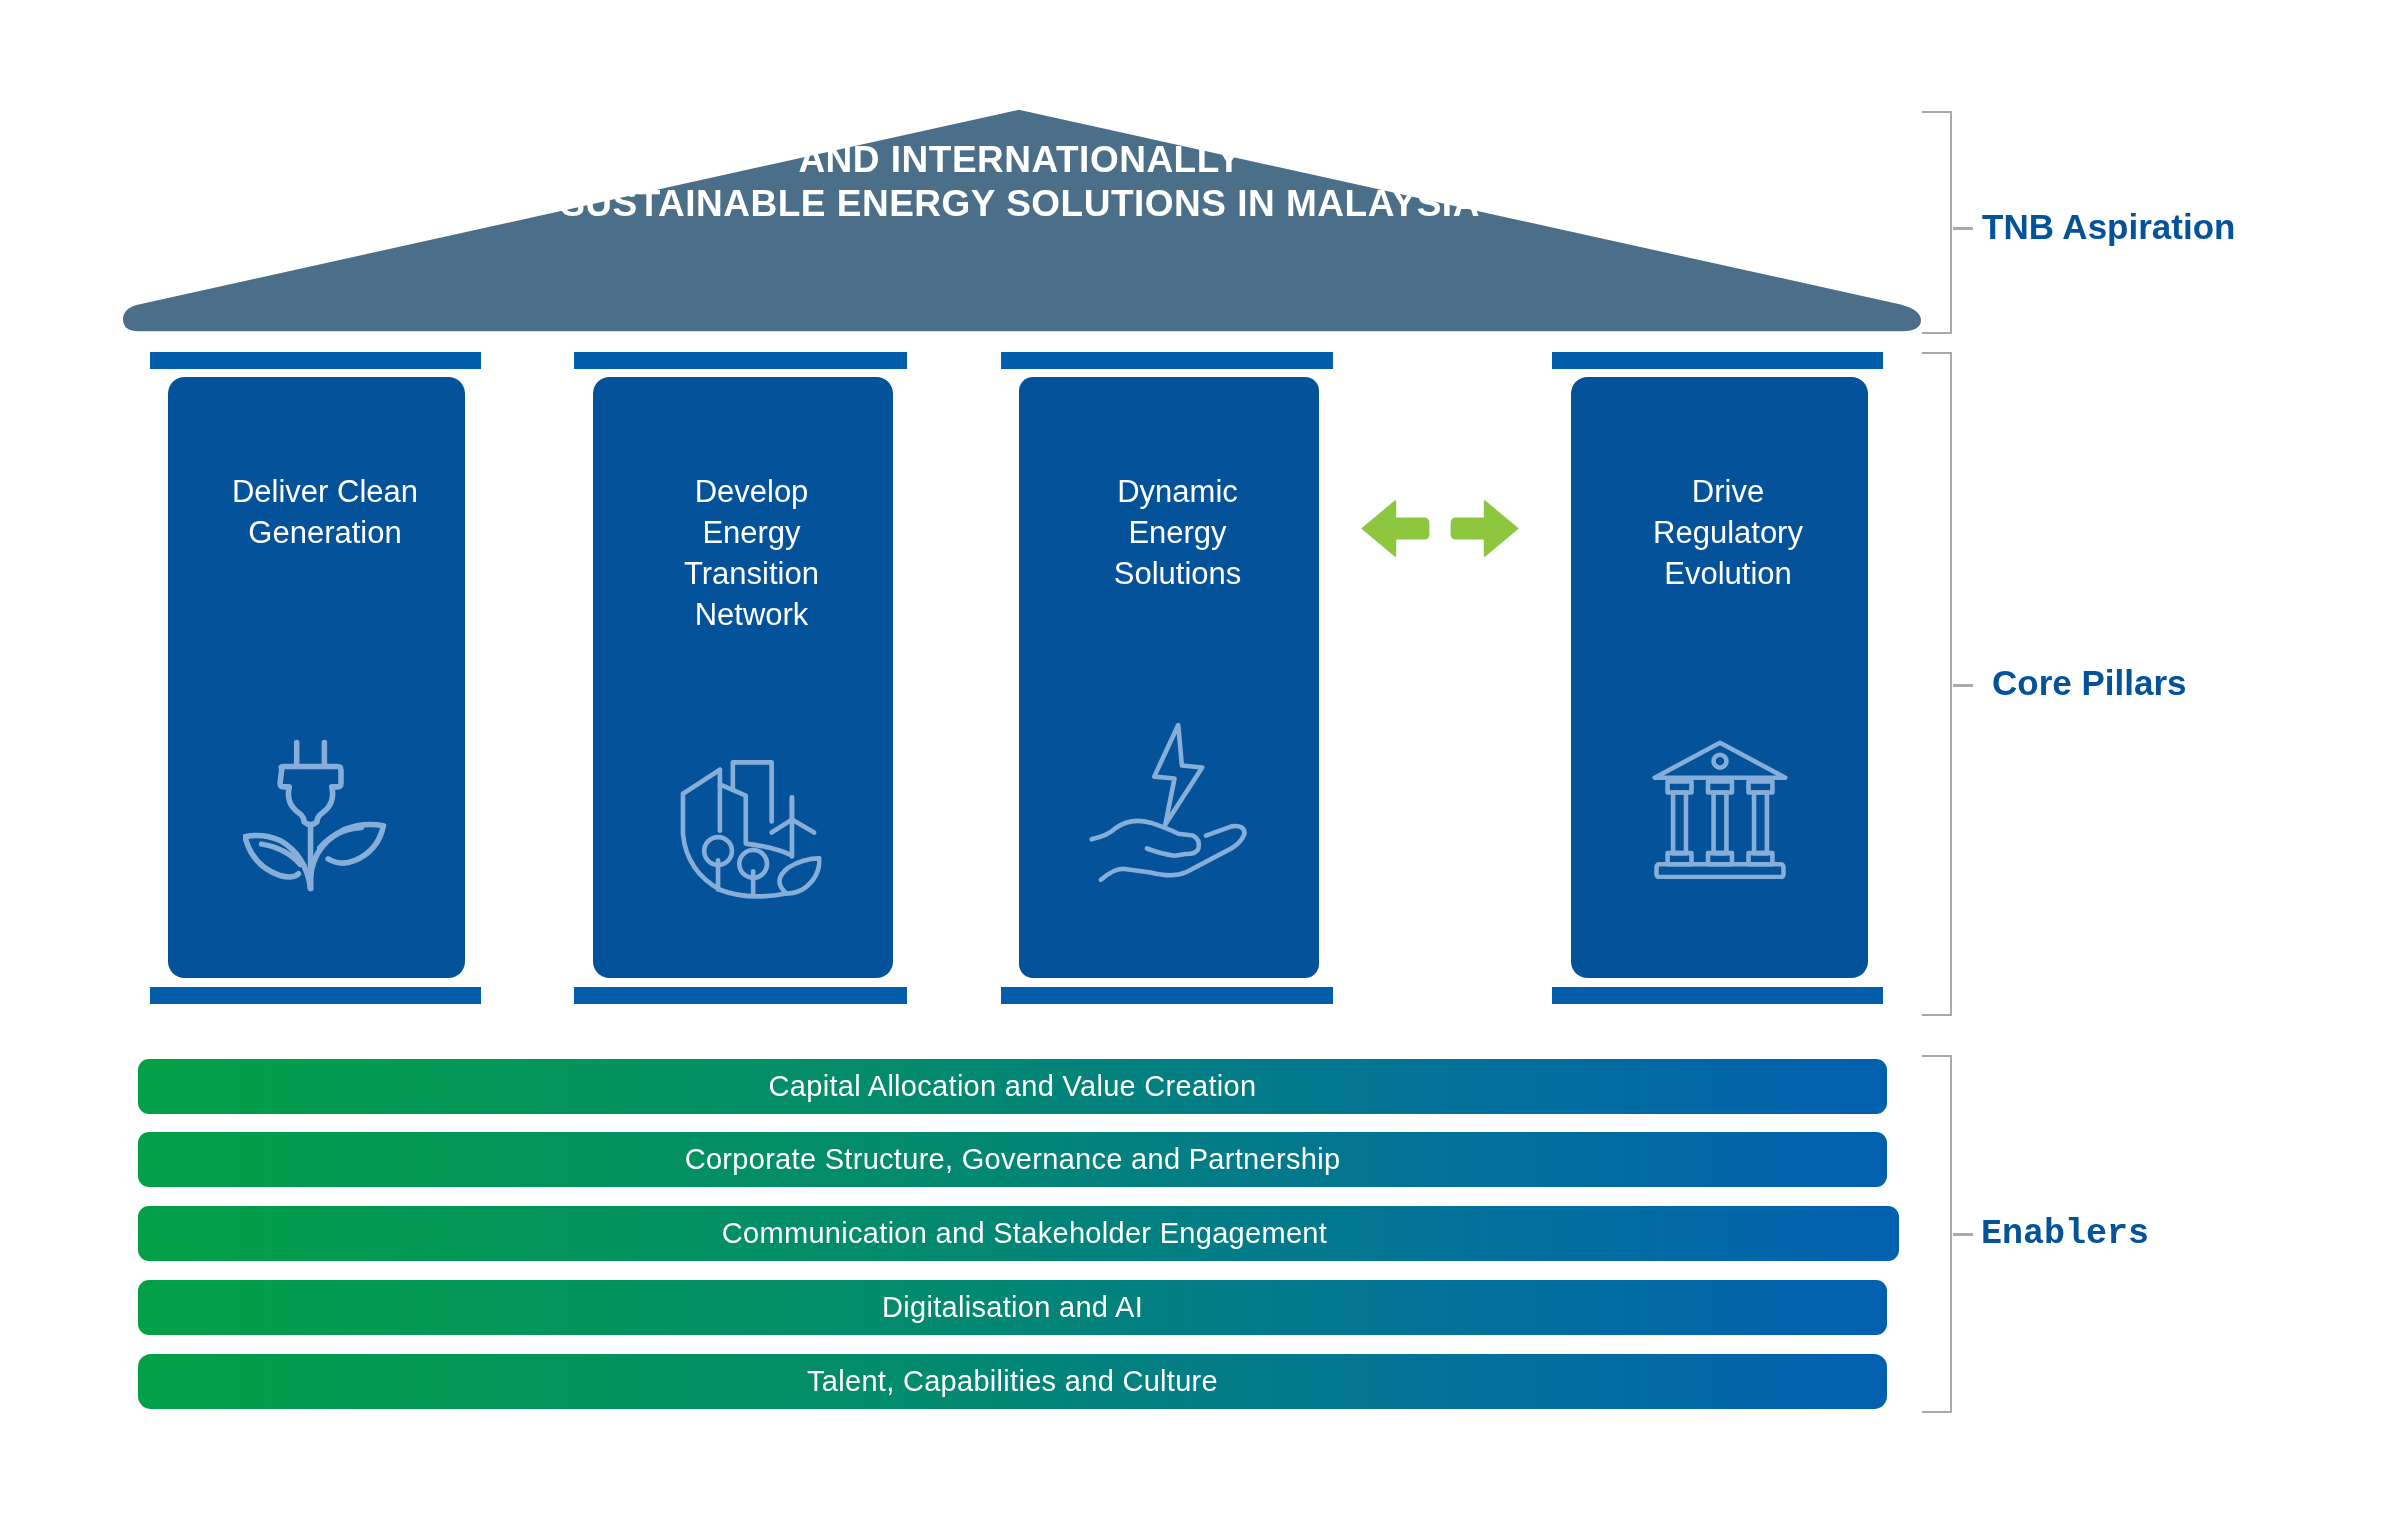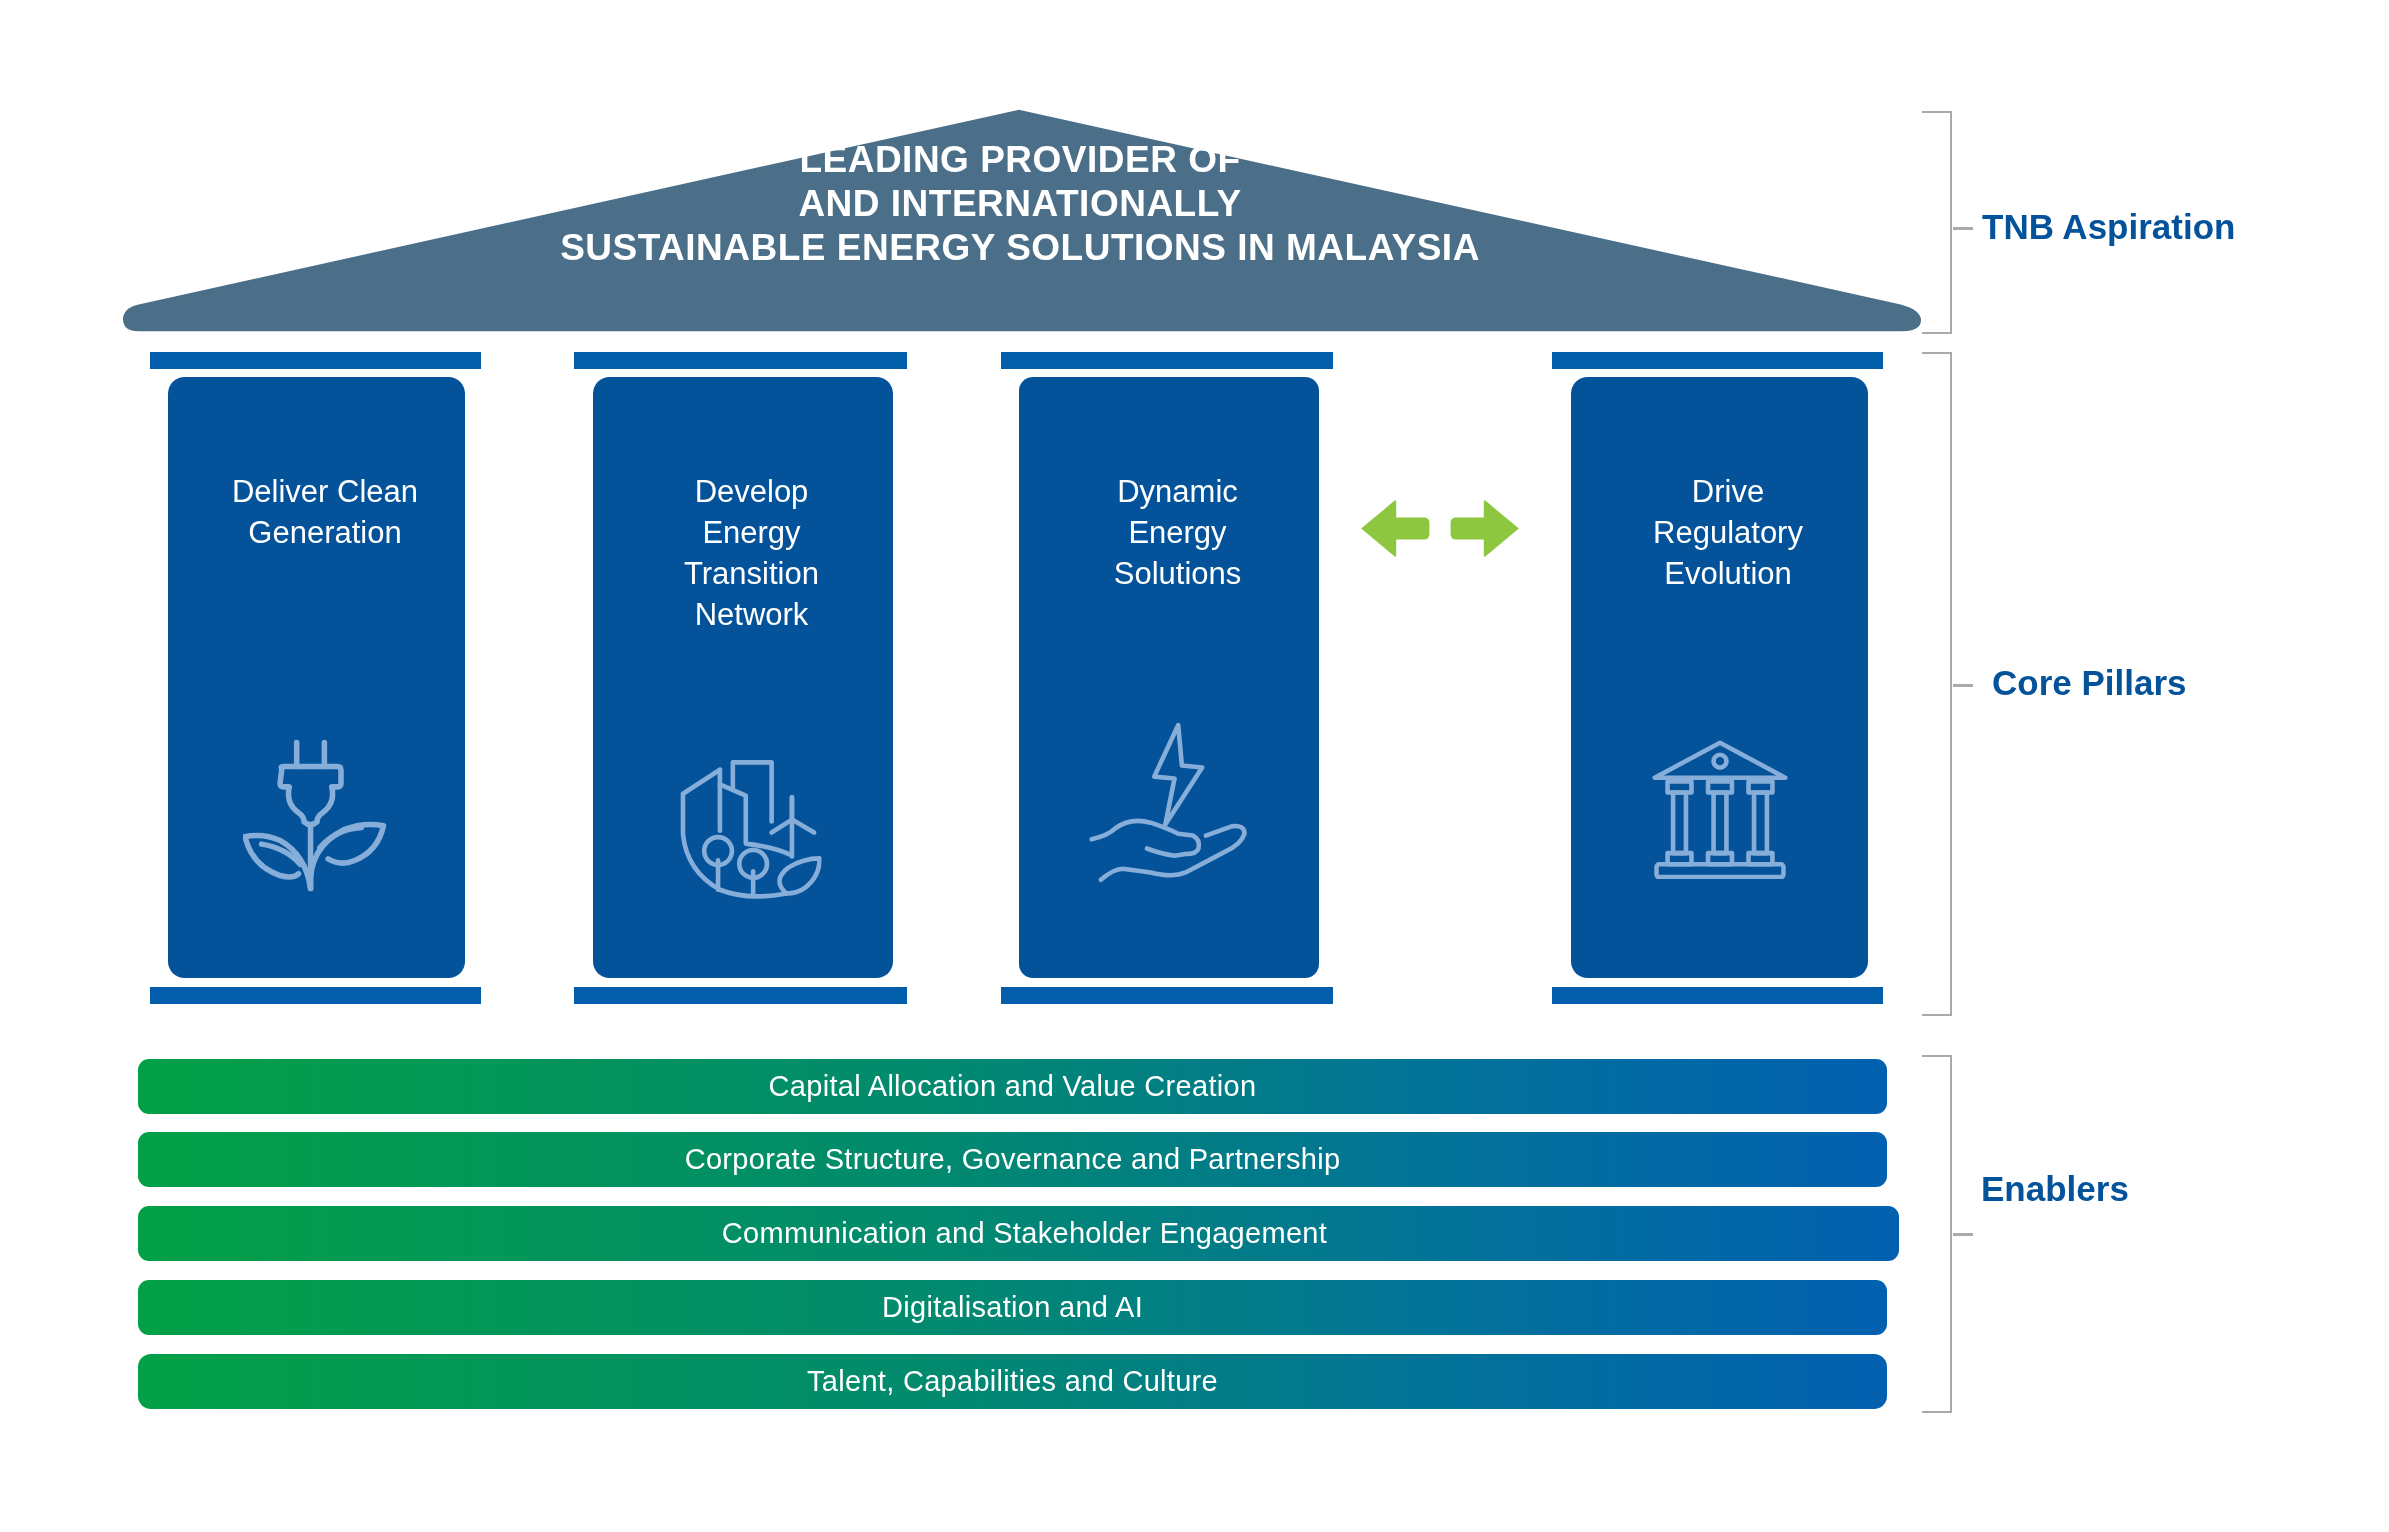--- a/index.html
+++ b/index.html
@@ -30,21 +30,20 @@
              text-align: center; letter-spacing: 0.3px; }
   .arrows { position: absolute; left: 1359px; top: 499px; }
 </style>
 </head>
 <body>
 
 <svg id="roof-svg" width="2389" height="369" viewBox="0 0 2589 400">
   <path d="M 1104 119 L 2060 330 Q 2082 336 2082 347 Q 2082 359 2062 359 L 150 359 Q 133 359 133 346 Q 133 334 150 330 Z" fill="#4b6f89"></path>
 </svg>
 <div class="roof-text">
-  <span class="roof-line">LEADING PROVIDER OF</span>
   <span class="roof-line">AND INTERNATIONALLY</span>
   <span class="roof-line">SUSTAINABLE ENERGY SOLUTIONS IN MALAYSIA</span>
 </div>
 
 <div class="cap" style="left:150px; width:331px; top:352px;"></div>
 <div class="cap" style="left:574px; width:333px; top:352px;"></div>
 <div class="cap" style="left:1001px; width:332px; top:352px;"></div>
 <div class="cap" style="left:1552px; width:331px; top:352px;"></div>
 
 <div class="cap" style="left:150px; width:331px; top:987px;"></div>
@@ -152,14 +151,14 @@
 <div class="bracket" style="left:1922px; top:111px; height:219px;"></div>
 <div class="bracket-tick" style="left:1953px; top:227px;"></div>
 <div class="section-label" style="left:1982px; top:207px;">TNB Aspiration</div>
 
 <div class="bracket" style="left:1922px; top:352px; height:660px;"></div>
 <div class="bracket-tick" style="left:1953px; top:684px;"></div>
 <div class="section-label" style="left:1992px; top:663px;">Core Pillars</div>
 
 <div class="bracket" style="left:1922px; top:1055px; height:354px;"></div>
 <div class="bracket-tick" style="left:1953px; top:1233px;"></div>
-<div class="section-label" style="left:1981px; top:1169px;">Enablers</div>
+<div class="section-label" style="left:1981px; top:1214px;font-family:Liberation Mono, monospace;">Enablers</div>
 
 
 </body></html>

